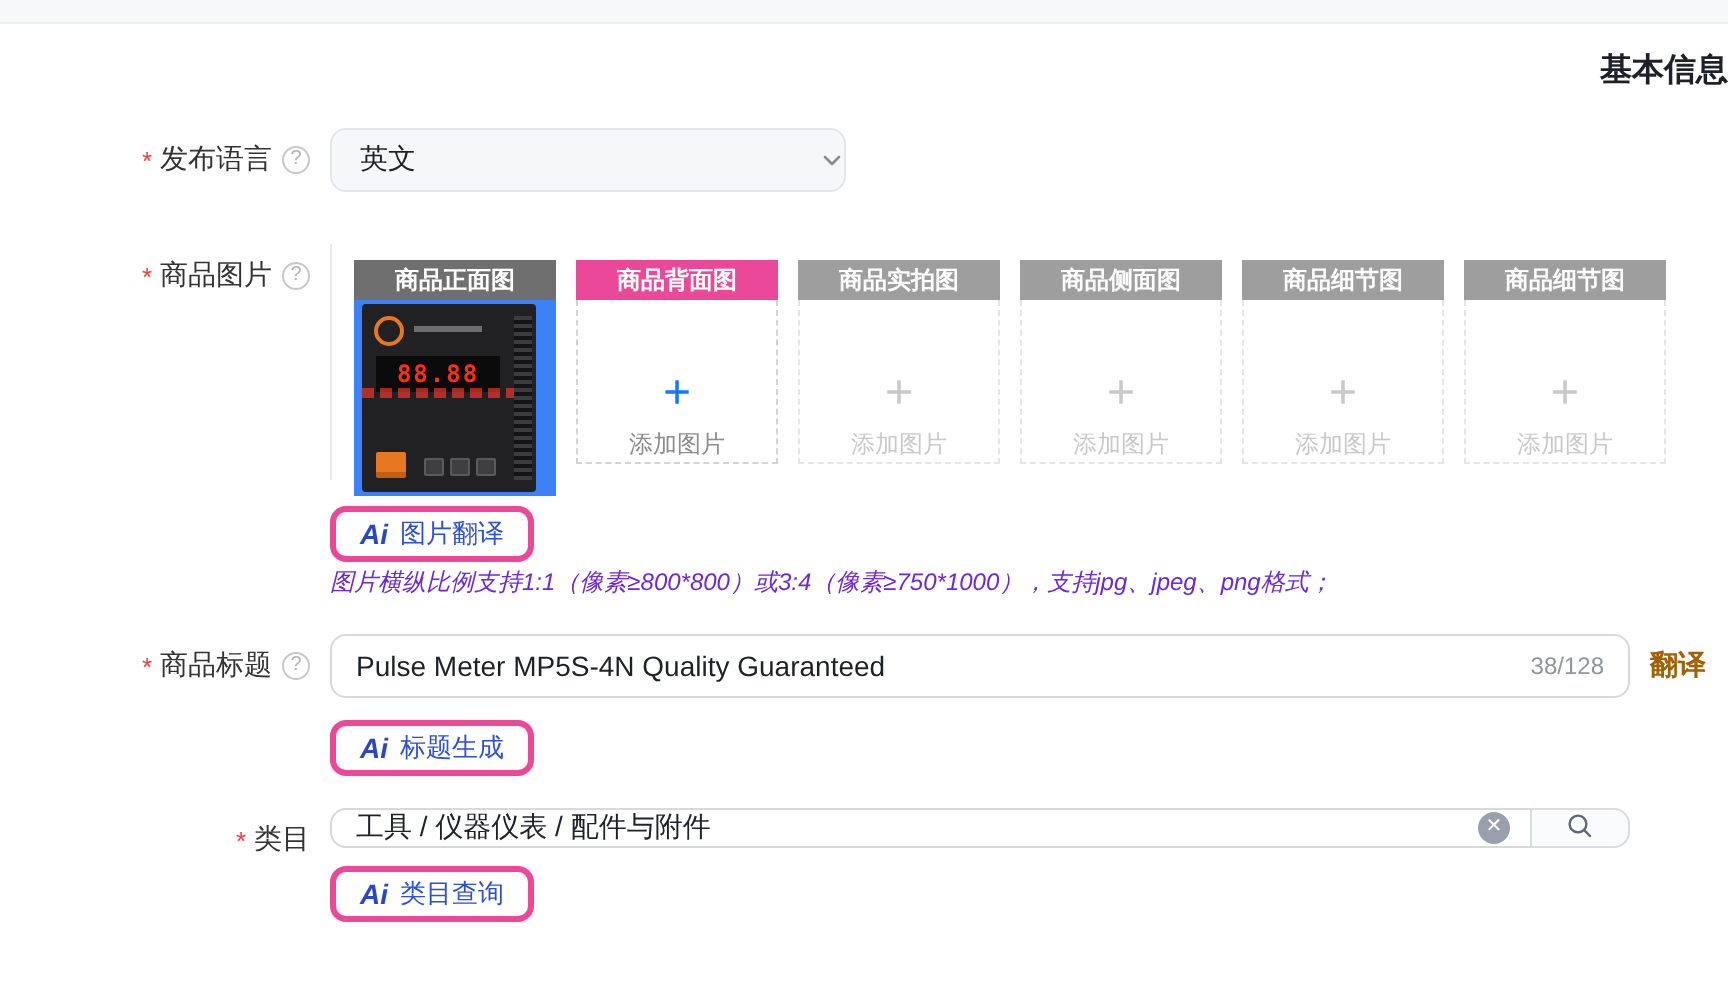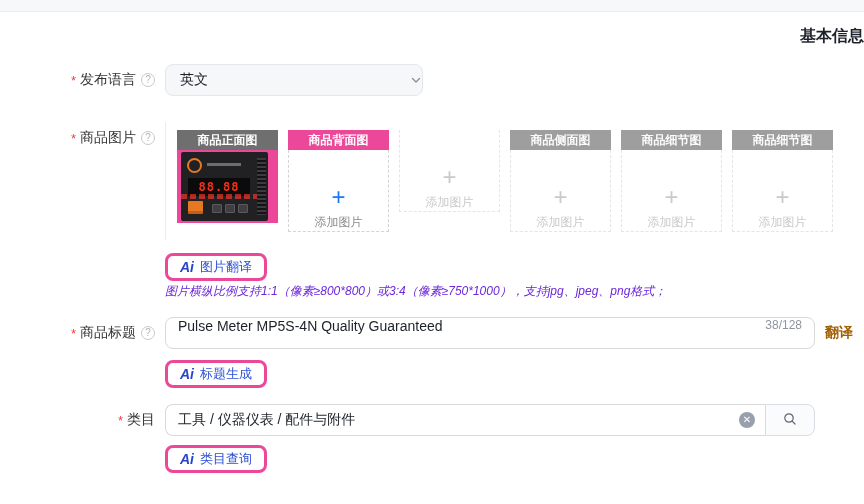--- a/index.html
+++ b/index.html
@@ -39,21 +39,21 @@
   .tile .tbody { height:82px; border:1px dashed #d4d4d4; border-top:none; background:#fff;
     display:flex; flex-direction:column; align-items:center; justify-content:flex-end; gap:7px; }
   .tile.disabled .tbody { border-color:#e5e5e5; }
   .plus-icon { font-size:24px; line-height:20px; font-weight:500; color:#1677ff; }
   .plus-icon::before { content:"+"; }
   .tile.disabled .plus-icon { color:#c9c9c9; }
   .add-label { font-size:12px; color:#8c8c8c; }
   .tile.disabled .add-label { color:#c9c9c9; }
 
   
-  .photo { position:relative; height:73px; background:#ec4899; overflow:hidden; }
+  .photo { position:relative; height:98px; background:#3b82f6; overflow:hidden; }
   .device { position:absolute; left:4px; right:10px; top:2px; bottom:2px;
     background:#212123; border-radius:2px; }
   .device-fins { position:absolute; right:2px; top:6px; bottom:6px; width:9px;
     background:repeating-linear-gradient(180deg,#3c3c3e 0 2px,#141416 2px 4px); }
   .logo-circle { position:absolute; top:6px; left:6px; width:15px; height:15px;
     border:2px solid #e87722; border-radius:50%; }
   .brand-bar { position:absolute; top:11px; left:26px; width:34px; height:3px; background:#6d6d6f; }
   .led-zone { position:absolute; top:26px; left:7px; right:18px; height:18px; background:#0b0b0b;
     display:flex; align-items:center; justify-content:center;
     font-family:"DejaVu Sans Mono", monospace; font-size:12px; font-weight:700;
@@ -73,28 +73,28 @@
   .ai-btn-label { font-size:13px; color:#2c50d4; }
   .ai-btn.tight { margin-top:11px; }
   .ai-btn.cat { margin-top:9px; }
 
   .hint { margin-top:2px; font-size:12px; color:#6d28d9;font-style:italic; }
 
   
   .row-title { margin-top:17px; }
   .title-line { display:flex; align-items:center; gap:10px; }
   .text-input { width:650px; height:32px; border:1px solid #d9d9d9; border-radius:8px;
-    display:flex; padding:0 12px; font-size:14px; color:#1d2129; background:#fff; }
+    display:flex; align-items:center; padding:0 12px; font-size:14px; color:#1d2129; background:#fff; }
   .text-input .value { flex:1; white-space:nowrap; overflow:hidden; }
   .counter { font-size:12px; color:#8f959e; margin-left:8px; }
   .translate-link { font-size:14px; font-weight:600; color:#a16207; text-decoration:none; cursor:pointer; }
 
   
   .row-category { margin-top:16px; }
-  .cat-group { display:flex; width:650px; height:32px; }
+  .cat-group { display:flex; width:650px; height:20px; }
   .cat-input { flex:1; border:1px solid #d9d9d9; border-right:none; border-radius:8px 0 0 8px;
     display:flex; align-items:center; padding:0 10px 0 12px; font-size:14px; color:#1d2129; background:#fff; }
   .cat-input .value { flex:1; white-space:nowrap; overflow:hidden; }
   .clear-icon { width:16px; height:16px; border-radius:50%; background:#99a0ad; color:#fff;
     font-size:10px; line-height:16px; text-align:center; cursor:pointer; flex:0 0 16px; }
   .clear-icon::before { content:"\2715"; }
   .search-btn { width:50px; border:1px solid #d9dce3; border-radius:0 8px 8px 0; background:#fafbfc;
     display:flex; align-items:center; justify-content:center; cursor:pointer; }
 </style>
 </head>
@@ -152,20 +152,21 @@
 
       <div class="tile active">
         <div class="thead">商品背面图</div>
         <div class="tbody">
           <span class="plus-icon"></span>
           <span class="add-label">添加图片</span>
         </div>
       </div>
 
       <div class="tile disabled">
+        <div class="thead">商品实拍图</div>
         <div class="tbody">
           <span class="plus-icon"></span>
           <span class="add-label">添加图片</span>
         </div>
       </div>
 
       <div class="tile disabled">
         <div class="thead">商品侧面图</div>
         <div class="tbody">
           <span class="plus-icon"></span>

